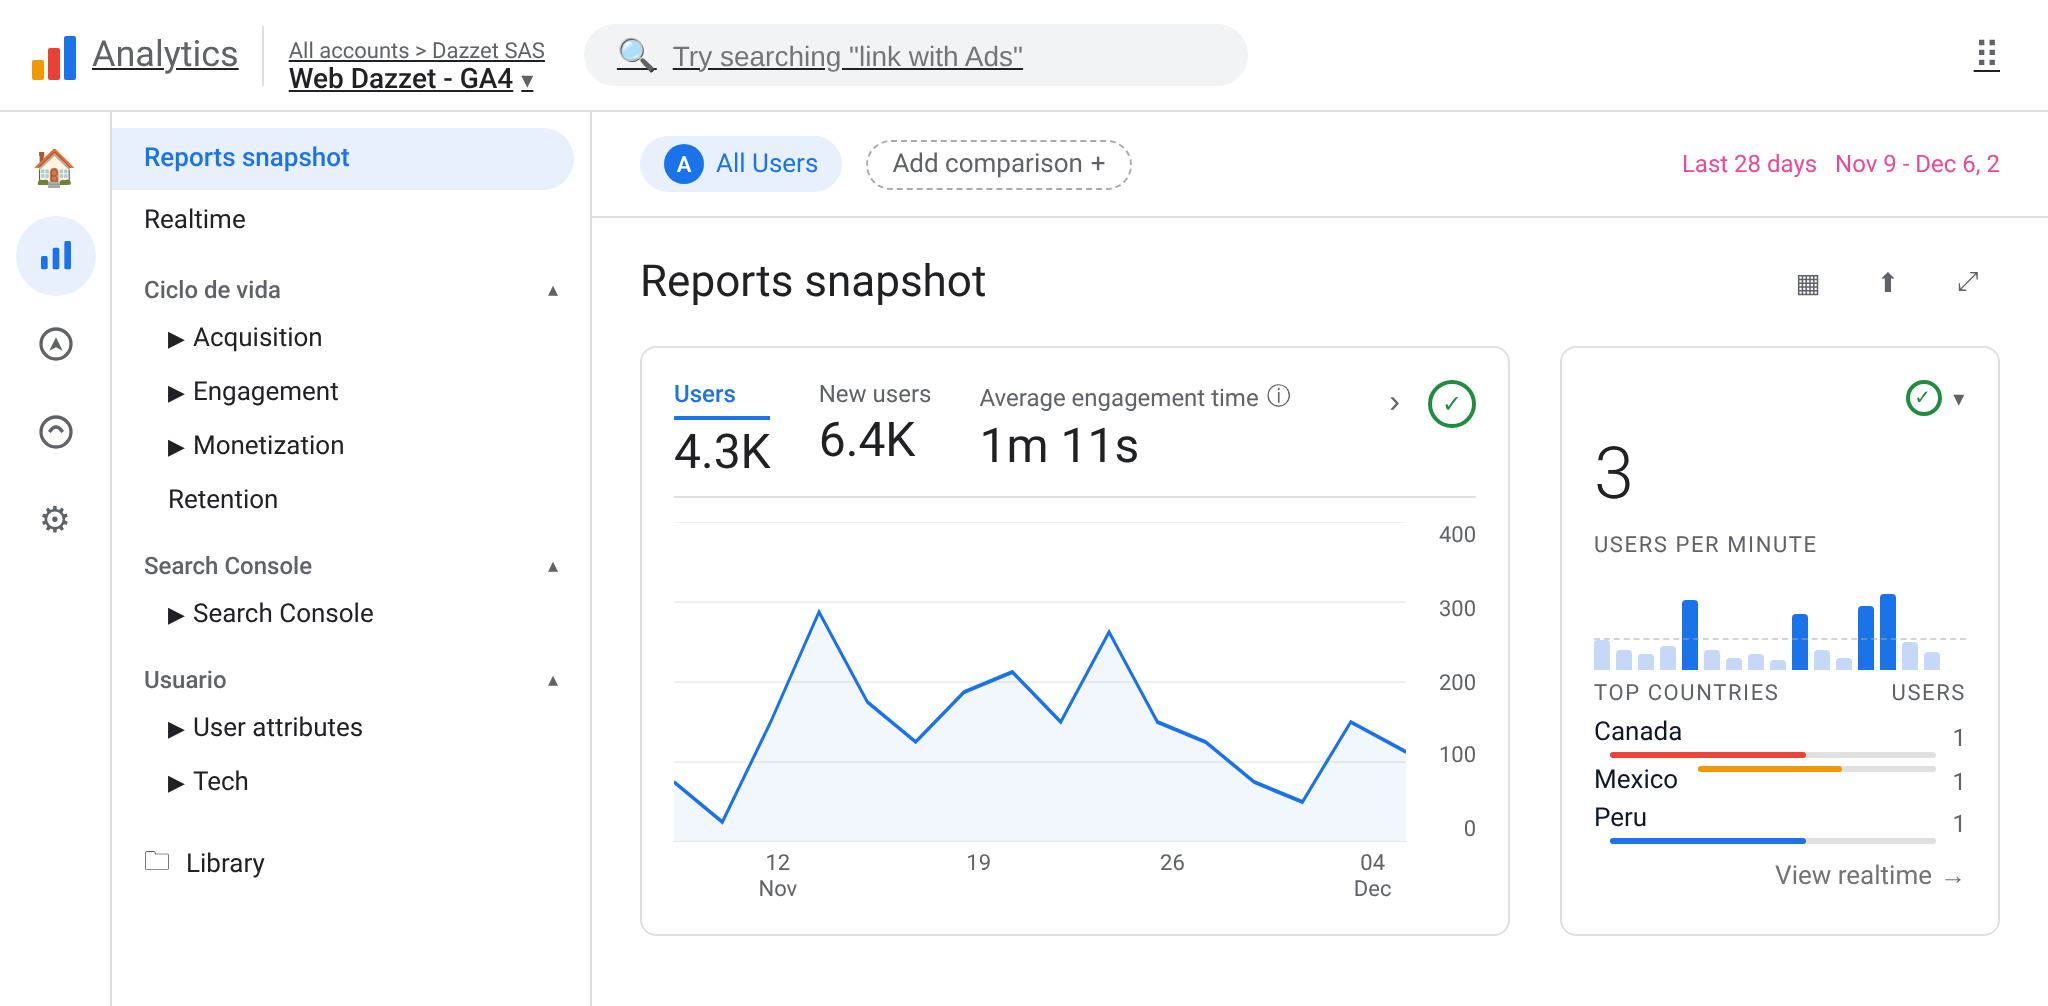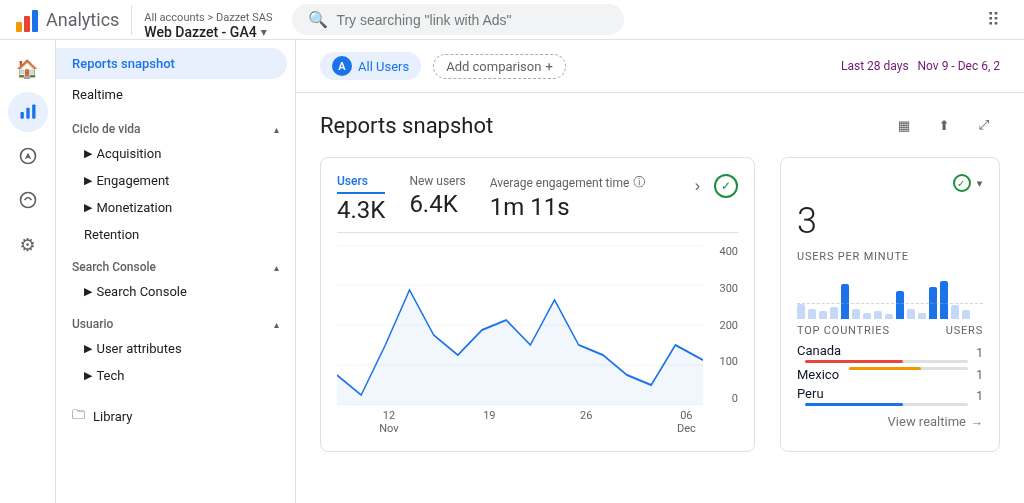--- a/index.html
+++ b/index.html
@@ -1,19 +1,19 @@
 <!DOCTYPE html>
 <html><head>
   <meta charset="utf-8">
   <style>
     * { margin: 0; padding: 0; box-sizing: border-box; }
     body { font-family: 'Google Sans', Roboto, Arial, sans-serif; font-size: 13px; background: #fff; color: #202124; width: 1024px; height: 503px; overflow: hidden; display: flex; flex-direction: column; }
 
     
-    .header { display: flex; align-items: center; height: 40px; padding: 0 16px; border-bottom: 1px solid #e0e0e0; background: #fff; flex-shrink: 0; gap: 12px; }
+    .header { display: flex; align-items: center; height: 56px; padding: 0 16px; border-bottom: 1px solid #e0e0e0; background: #fff; flex-shrink: 0; gap: 12px; text-decoration: underline; }
     .logo { display: flex; align-items: center; gap: 8px; }
     .logo-bars { display: flex; align-items: flex-end; gap: 2px; height: 24px; }
     .logo-bar { width: 6px; border-radius: 1px; }
     .logo-bar-1 { height: 10px; background: #f29900; }
     .logo-bar-2 { height: 16px; background: #e94235; }
     .logo-bar-3 { height: 22px; background: #1a73e8; }
     .logo-text { font-size: 18px; font-weight: 400; color: #5f6368; }
     .header-divider { width: 1px; height: 30px; background: #e0e0e0; }
     .breadcrumb-nav { display: flex; flex-direction: column; justify-content: center; margin-top: 11px; }
     .breadcrumb-path { font-size: 11px; color: #5f6368; }
@@ -46,21 +46,21 @@
     .tooltip-box { position: absolute; left: 100%; top: 50%; transform: translateY(-50%); background: #444; color: #fff; padding: 4px 10px; border-radius: 4px; font-size: 12px; white-space: nowrap; z-index: 10; margin-left: 8px; }
     .sidebar-library { display: flex; align-items: center; gap: 8px; padding: 8px 16px; cursor: pointer; color: #202124; font-size: 13px; margin-top: 8px; }
 
     
     .content { flex: 1; display: flex; flex-direction: column; overflow: hidden; background: #fff; }
     .content-header { display: flex; align-items: center; padding: 12px 24px; gap: 12px; border-bottom: 1px solid #e0e0e0; }
     .all-users-badge { display: flex; align-items: center; gap: 6px; background: #e8f0fe; border-radius: 16px; padding: 4px 12px; font-size: 13px; color: #1a73e8; }
     .all-users-dot { width: 20px; height: 20px; background: #1a73e8; border-radius: 50%; display: flex; align-items: center; justify-content: center; color: #fff; font-size: 11px; font-weight: 600; }
     .add-comparison-btn { display: flex; align-items: center; gap: 4px; border: 1px dashed #aaa; border-radius: 16px; padding: 4px 12px; font-size: 13px; color: #5f6368; cursor: pointer; }
     .header-spacer2 { flex: 1; }
-    .date-range { font-size: 12px; color: #701a75; }
+    .date-range { font-size: 12px; color: #ec4899; }
 
     .content-body { flex: 1; overflow-y: auto; padding: 16px 24px; }
     .content-title-row { display: flex; align-items: center; justify-content: space-between; margin-bottom: 16px; }
     .content-title { font-size: 22px; font-weight: 400; color: #202124; }
     .content-actions { display: flex; gap: 8px; }
     .action-btn { width: 32px; height: 32px; display: flex; align-items: center; justify-content: center; border-radius: 50%; cursor: pointer; color: #5f6368; border: none; background: transparent; }
 
     
     .cards-row { display: flex; gap: 25px; }
     .main-card { flex: 1; border: 1px solid #e0e0e0; border-radius: 8px; padding: 16px; overflow: hidden; }
@@ -294,21 +294,21 @@
             </div>
             <div class="x-label">
               <div>19</div>
               <div>&nbsp;</div>
             </div>
             <div class="x-label">
               <div>26</div>
               <div>&nbsp;</div>
             </div>
             <div class="x-label">
-              <div>06</div>
+              <div>04</div>
               <div>Dec</div>
             </div>
           </div>
         </div>
 
         <div class="side-card">
           <div class="side-card-title">
             <div class="checkmark-circle" style="width:18px;height:18px;font-size:10px;">✓</div>
             <span style="cursor:pointer;color:#5f6368;">▾</span>
           </div>

